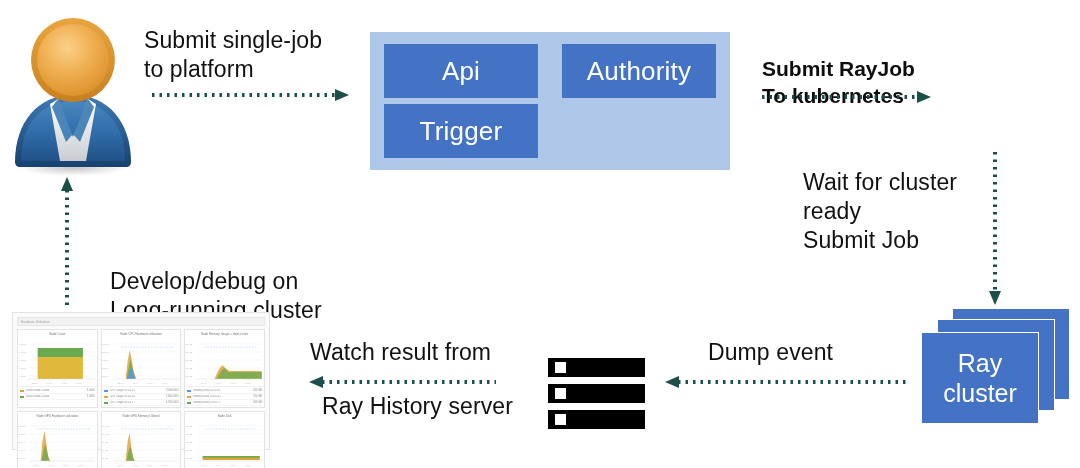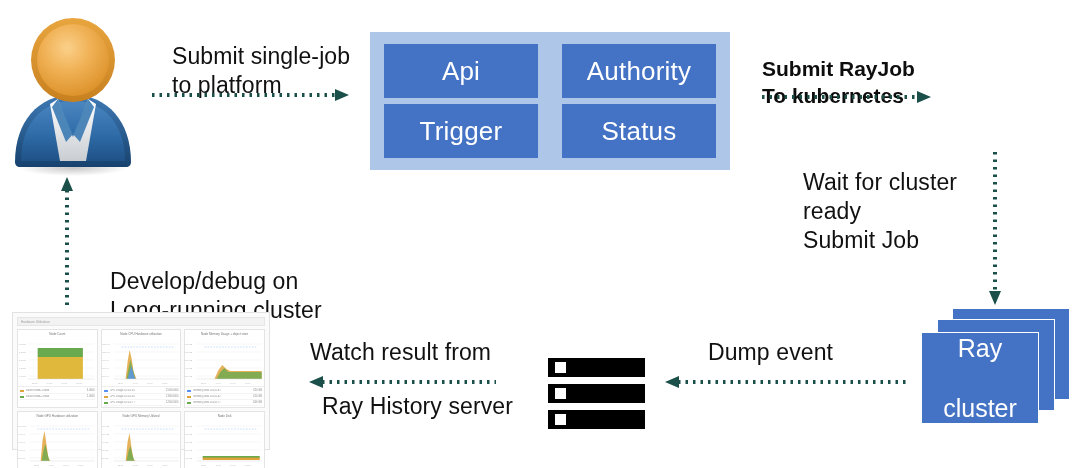--- a/index.html
+++ b/index.html
@@ -80,21 +80,21 @@
     position: absolute;
     background: #4472c4;
     border: 1px solid #ffffff;
     box-sizing: border-box;
   }
   .ray-front {
     color: #ffffff;
     display: flex;
     flex-direction: column;
     align-items: center;
-    justify-content: space-between;
+    justify-content: center;
     font-size: 25px;
     line-height: 30px;
     text-align: center;
   }
 
   
   .server-icon { width: 97px; height: 72px; }
   .server-bar {
     position: absolute;
     left: 0;
@@ -229,35 +229,34 @@
       <path d="M7 150 C7 110 30 83 65 83 C100 83 123 110 123 150 C123 153 121 155 118 155 L12 155 C9 155 7 153 7 150 Z" fill="url(#bodyRim)"></path>
       <path d="M13 149 C13 113 33 89 65 89 C97 89 117 113 117 149 L13 149 Z" fill="url(#bodyG)"></path>
       <path d="M50 87 L65 125 L80 87 L88 92 L78 149 L52 149 L42 92 Z" fill="url(#shirtG)"></path>
       <path d="M50 87 L65 122 L58 130 L44 95 Z" fill="#3b7ab2" opacity="0.9"></path>
       <path d="M80 87 L65 122 L72 130 L86 95 Z" fill="#3b7ab2" opacity="0.9"></path>
       <circle cx="65" cy="48" r="42" fill="url(#headRing)"></circle>
       <circle cx="65" cy="48" r="36" fill="url(#headG)"></circle>
     </svg>
   </div>
 
-  <div class="abs label" style="left:172px; top:26px; width:230px;margin-top:16px;">Submit single-job
+  <div class="abs label" style="left:144px; top:26px; width:230px;">Submit single-job
 to platform</div>
 
   <div class="abs arrow" style="left:150px; top:88px;">
     <svg width="200" height="14" viewBox="0 0 200 14">
       <line x1="2" y1="7" x2="186" y2="7" stroke="#1b4f4a" stroke-width="4" stroke-dasharray="2.5 5" stroke-linecap="butt"></line>
       <path d="M185 1 L199 7 L185 13 Z" fill="#1b4f4a"></path>
     </svg>
   </div>
 
   <div class="abs platform-box" style="left:370px; top:32px; width:360px; height:138px;">
     <div class="platform-tile">Api</div>
     <div class="platform-tile">Authority</div>
     <div class="platform-tile">Trigger</div>
-    <div class="platform-tile">Status</div>
   </div>
 
   <div class="abs label-bold" style="left:762px; top:27px; width:180px;">Submit RayJob
 To kubernetes</div>
 
   <div class="abs arrow" style="left:760px; top:90px;">
     <svg width="172" height="14" viewBox="0 0 172 14">
       <line x1="2" y1="7" x2="158" y2="7" stroke="#1b4f4a" stroke-width="4" stroke-dasharray="2.5 5" stroke-linecap="butt"></line>
       <path d="M157 1 L171 7 L157 13 Z" fill="#1b4f4a"></path>
     </svg>

